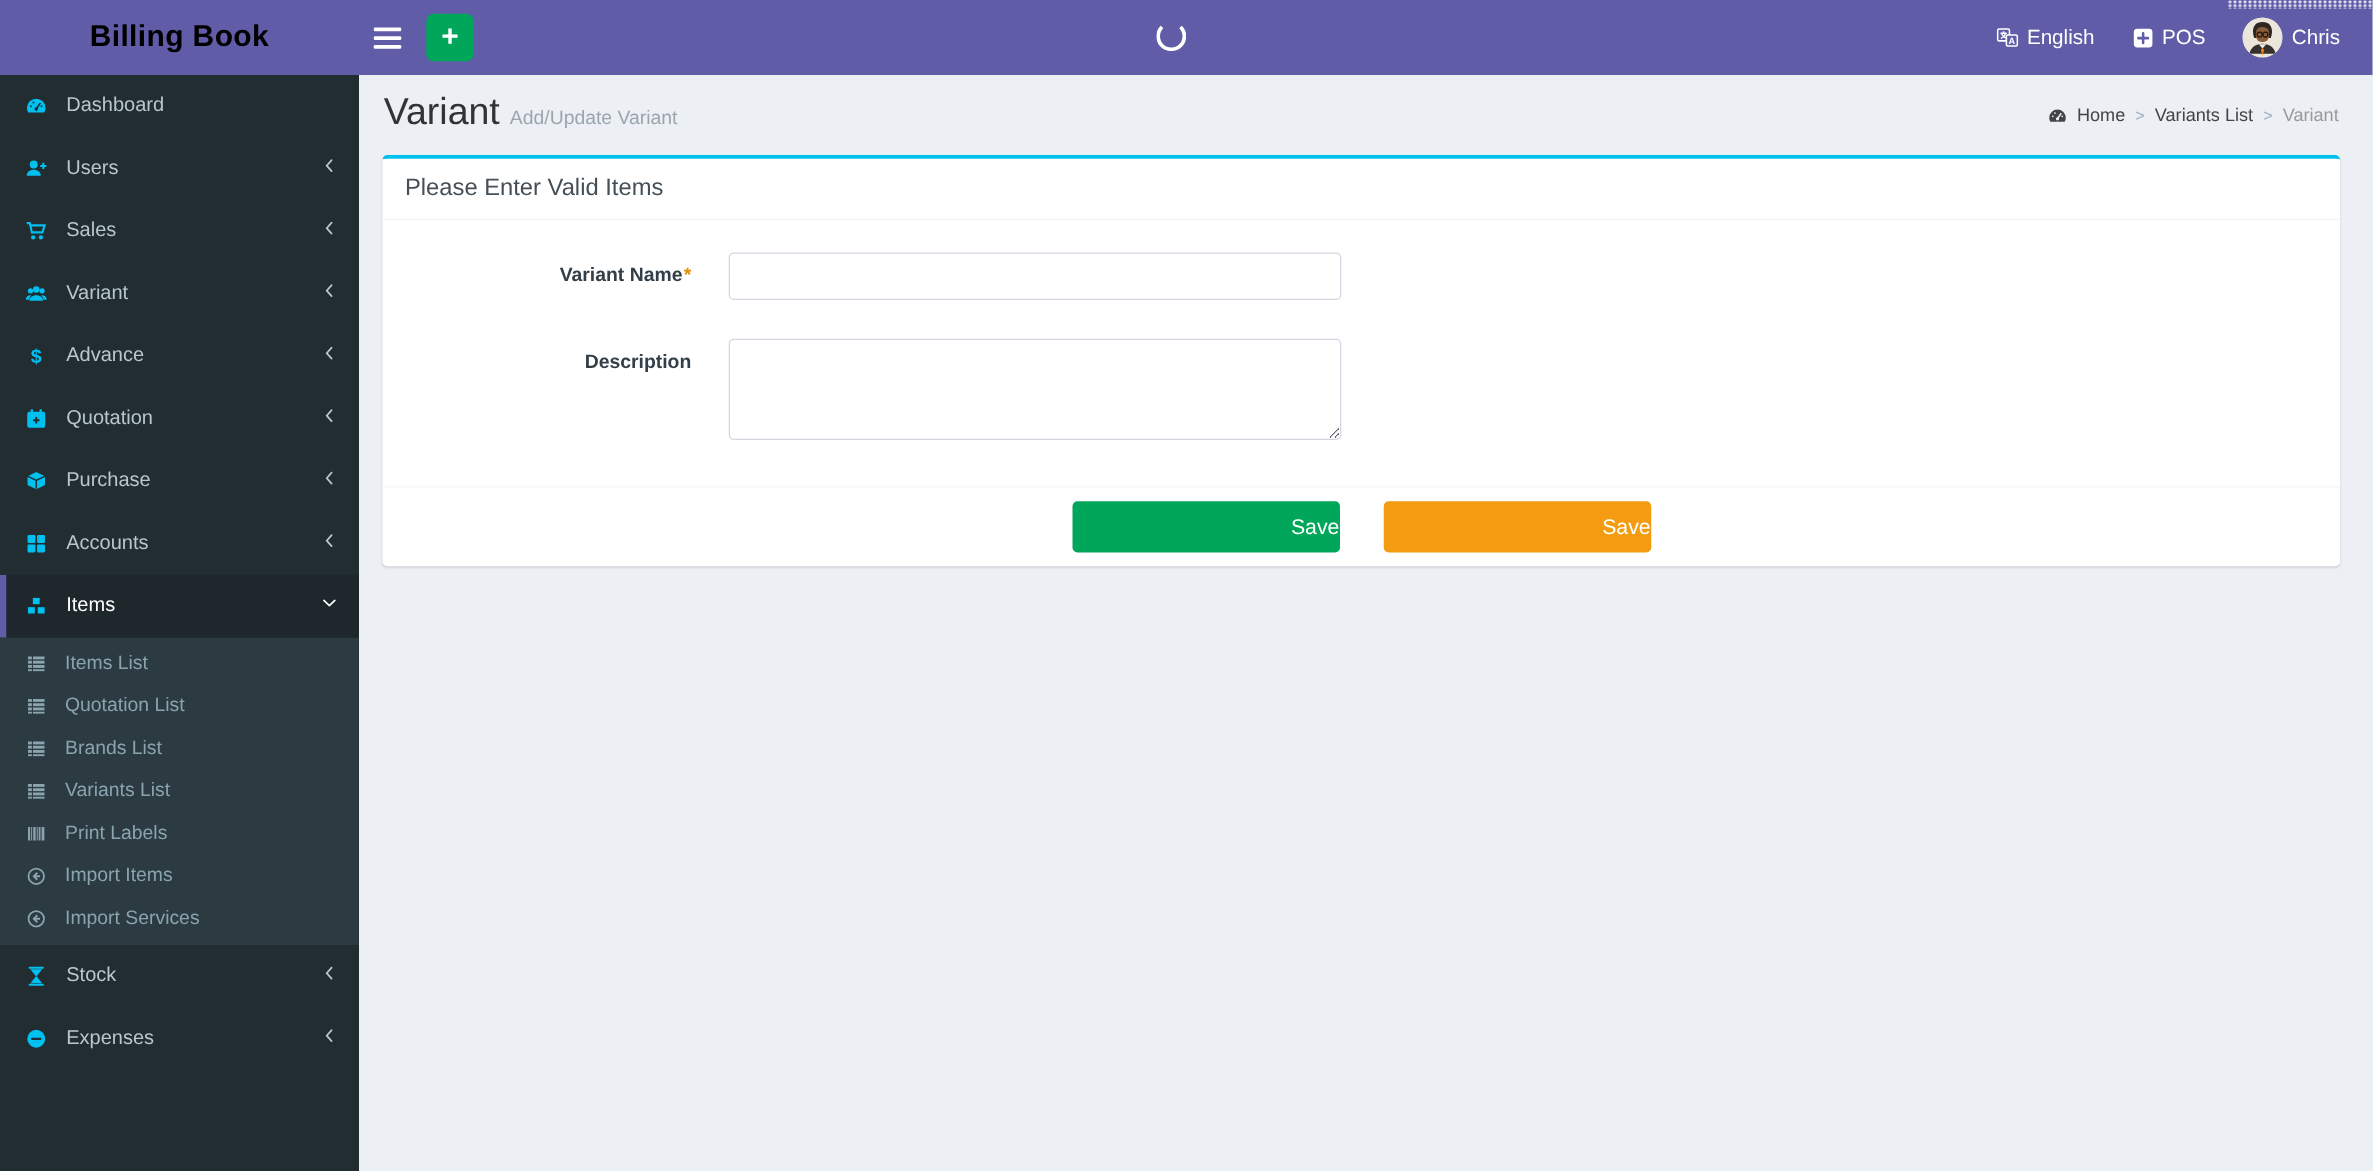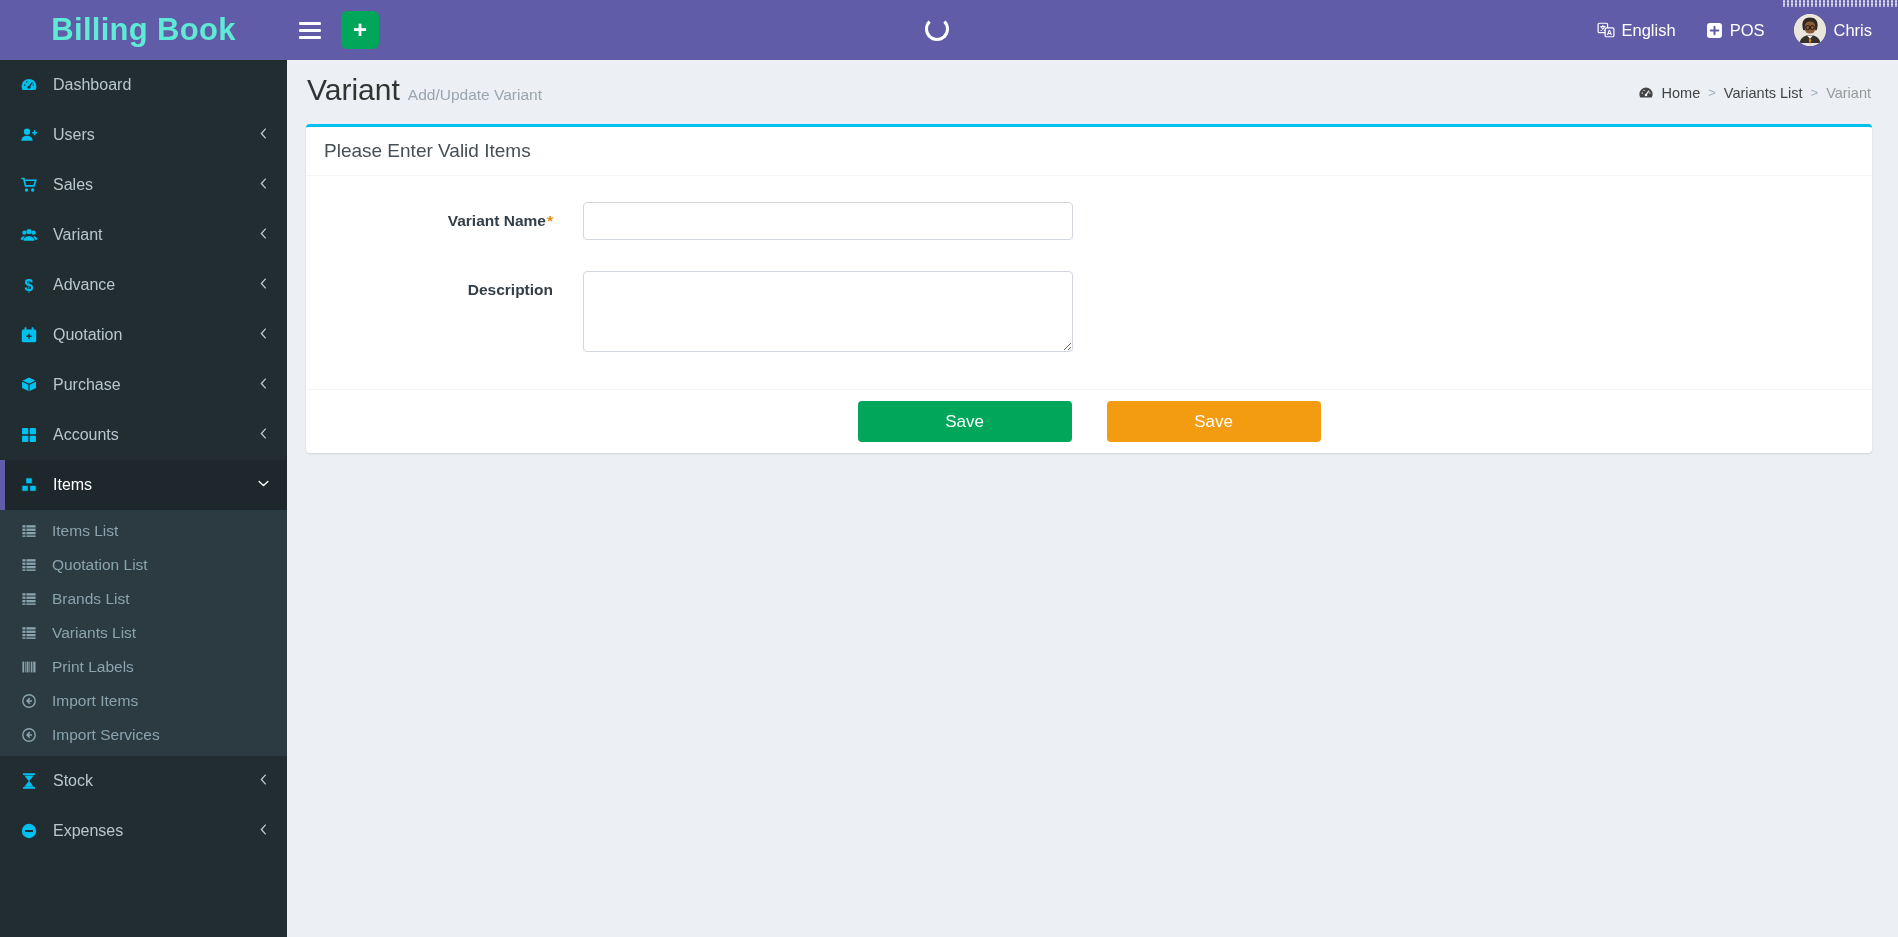--- a/index.html
+++ b/index.html
@@ -7,21 +7,21 @@
     --icon-cyan:#00c0ef; --green:#00a65a; --orange:#f39c12; --content-bg:#ecf0f5;
     --card-accent:#00c0ef; --side-text:#b8c7ce; --sub-text:#8aa4af;
   }
   *{box-sizing:border-box; margin:0; padding:0;}
   html,body{width:1898px; height:937px; overflow:hidden;}
   body{font-family:"Liberation Sans", sans-serif; background:var(--content-bg);}
 
   
   .navbar{position:fixed; top:0; left:0; width:1898px; height:60px; background:var(--purple); z-index:20; display:flex;}
   .logo{width:287px; height:60px; display:flex; align-items:center; justify-content:center;
-        color:#5eead4; font-size:31px; font-weight:bold; letter-spacing:.3px; cursor:pointer;}
+        color:#000000; font-size:24px; font-weight:bold; letter-spacing:.3px; cursor:pointer;}
   .nav-main{flex:1; position:relative; display:flex; align-items:center;}
   .hamburger{width:46px; height:60px; display:flex; flex-direction:column; justify-content:center; align-items:center; gap:4px; cursor:pointer; border:none; background:transparent;}
   .hamburger i{display:block; width:22px; height:3px; background:#fff; border-radius:1px;}
   .quick-add{width:38px; height:38px; margin-left:8px; background:var(--green); border:none; border-radius:6px;
              color:#fff; font-size:24px; font-weight:bold; line-height:34px; cursor:pointer;}
   .spinner{position:absolute; left:638px; top:17px; width:24px; height:24px; border-radius:50%;
            border:3px solid #fff; border-top-color:transparent; animation:spin 1.1s linear infinite;}
   @keyframes spin{to{transform:rotate(360deg);}}
   .nav-right{position:absolute; right:0; top:0; height:60px; display:flex; align-items:center; gap:30px; padding-right:26px;}
   .nav-link{display:flex; align-items:center; gap:7px; color:#fff; font-size:16.5px; cursor:pointer; text-decoration:none;}
@@ -66,21 +66,21 @@
   .form-row{display:flex; margin-bottom:31px;}
   .form-label{width:231px; text-align:right; margin-right:30px; padding-top:10px;
               font-weight:bold; font-size:15.5px; color:#333f48;}
   .req{color:#e08e0b; margin-left:1px;}
   .text-input{width:490px; height:38px; border:1px solid #d2d6de; border-radius:4px; padding:6px 12px;
               font-size:15px; font-family:"Liberation Sans",sans-serif; color:#555; outline:none;}
   .text-area{width:490px; height:81px; border:1px solid #d2d6de; border-radius:4px; padding:8px 12px;
              font-size:15px; font-family:"Liberation Sans",sans-serif; color:#555; outline:none; resize:both;}
   .card-footer{border-top:1px solid #f4f4f4; padding:11px; display:flex; justify-content:center; gap:35px;}
   .btn{width:214px; height:41px; border:none; border-radius:4px; color:#fff; font-size:17px;
-       font-family:"Liberation Sans",sans-serif; cursor:pointer;}
+       font-family:"Liberation Sans",sans-serif; cursor:pointer;text-align:right;}
   .btn-save{background:var(--green);}
   .btn-close{background:var(--orange);}
 </style>
 </head>
 <body>
 
 <header class="navbar">
   <div class="logo">
     <span>Billing Book</span>
   </div>

